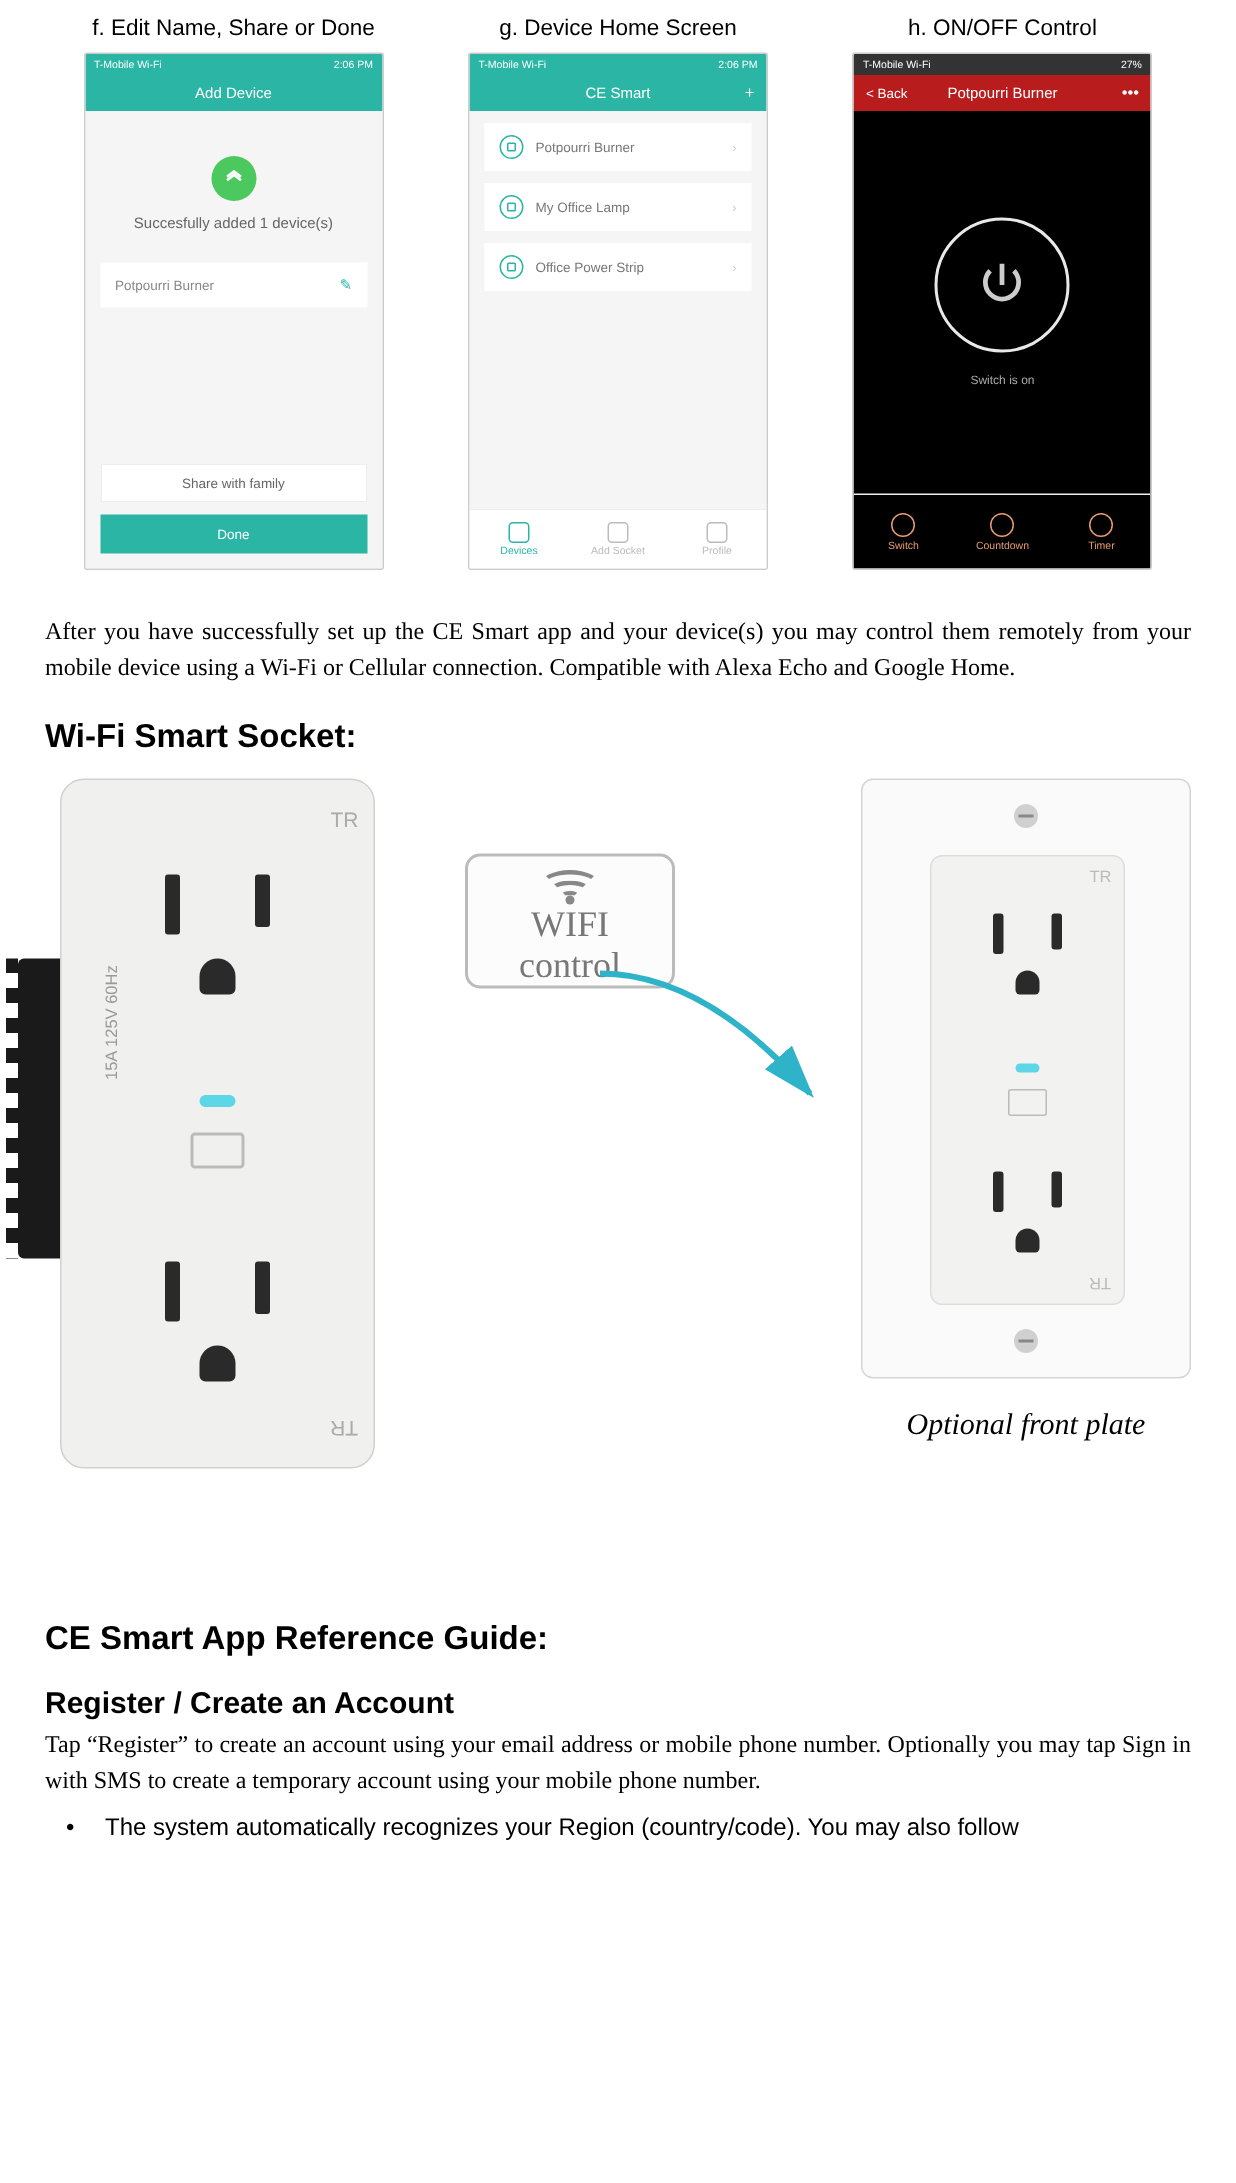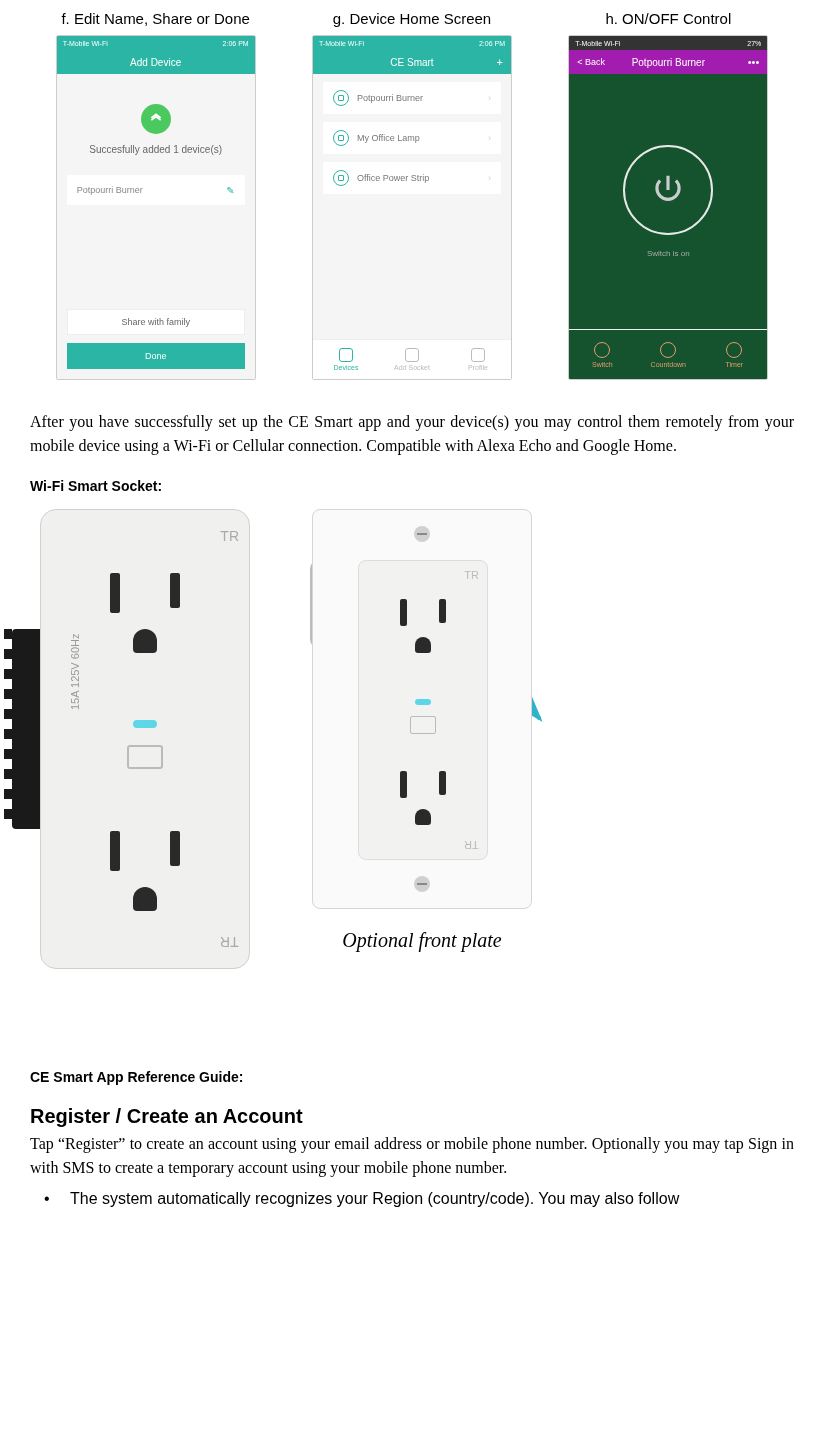--- a/index.html
+++ b/index.html
@@ -54,21 +54,21 @@
     .nav-bar {
       height: 24px;
       background: #2ab5a5;
       color: #fff;
       display: flex;
       align-items: center;
       justify-content: center;
       position: relative;
       font-size: 10px;
     }
-    .nav-bar.dark { background: #a21caf; }
+    .nav-bar.dark { background: #b91c1c; }
     .nav-left { position: absolute; left: 8px; font-size: 9px; }
     .nav-right { position: absolute; right: 8px; font-size: 11px; }
     .body-area {
       flex: 1;
       background: #f5f5f5;
       display: flex;
       flex-direction: column;
       color: #555;
     }
 
@@ -124,21 +124,21 @@
       align-items:center; justify-content:center;
       color:#bbb; font-size:7px; gap:2px;
     }
     .tab.active { color:#2ab5a5; }
     .tab-icon {
       width:14px; height:14px; border:1.5px solid currentColor;
       border-radius:3px;
     }
 
     
-    .body-h { background:#14532d; }
+    .body-h { background:#000000; }
     .power-btn-wrap { flex:1; display:flex; flex-direction:column; align-items:center; justify-content:center; }
     .power-circle {
       width:90px; height:90px; border-radius:50%;
       border:2px solid #e8e8e8;
       display:flex; align-items:center; justify-content:center;
     }
     .power-svg { width:38px; height:38px; }
     .switch-text { color:#aaa; font-size:8px; margin-top:14px; }
     .h-bottom {
       height:50px; display:flex; border-top:1px solid #f0f0f0;
@@ -155,34 +155,34 @@
 
     
     .para {
       font-size: 16px;
       line-height: 1.5;
       text-align: justify;
       margin-bottom: 20px;
       font-family: Liberation Serif, serif;
     }
     h2.section-h {
-      font-size: 14px;
+      font-size: 22px;
       font-weight: bold;
       margin: 10px 0 15px;
     }
     h2.sub-h {
       font-size: 20px;
       font-weight: bold;
       margin: 20px 0 4px;
     }
 
     
     .socket-figure {
       display: flex;
-      justify-content: flex-start;
+      justify-content: space-between;
       align-items: flex-start;
       gap: 52px;
       margin: 10px 0 40px;
       position: relative;
       height: 520px;
     }
     .socket-left {
       position: relative;
       width: 230px; height: 460px;
     }

